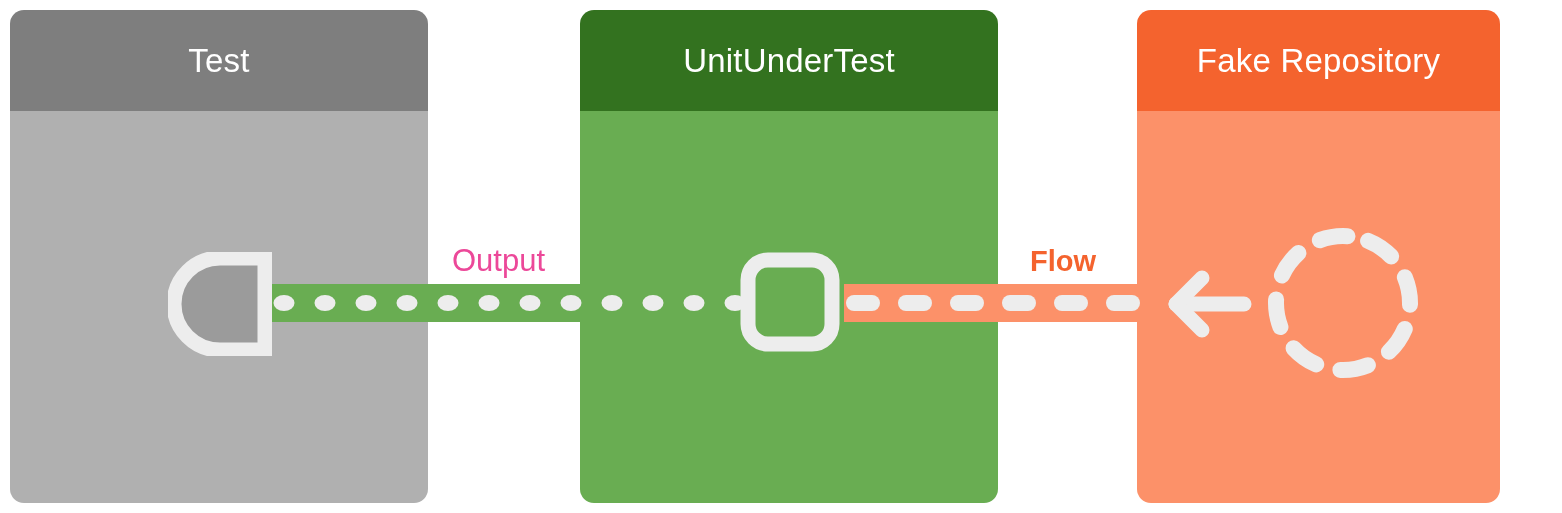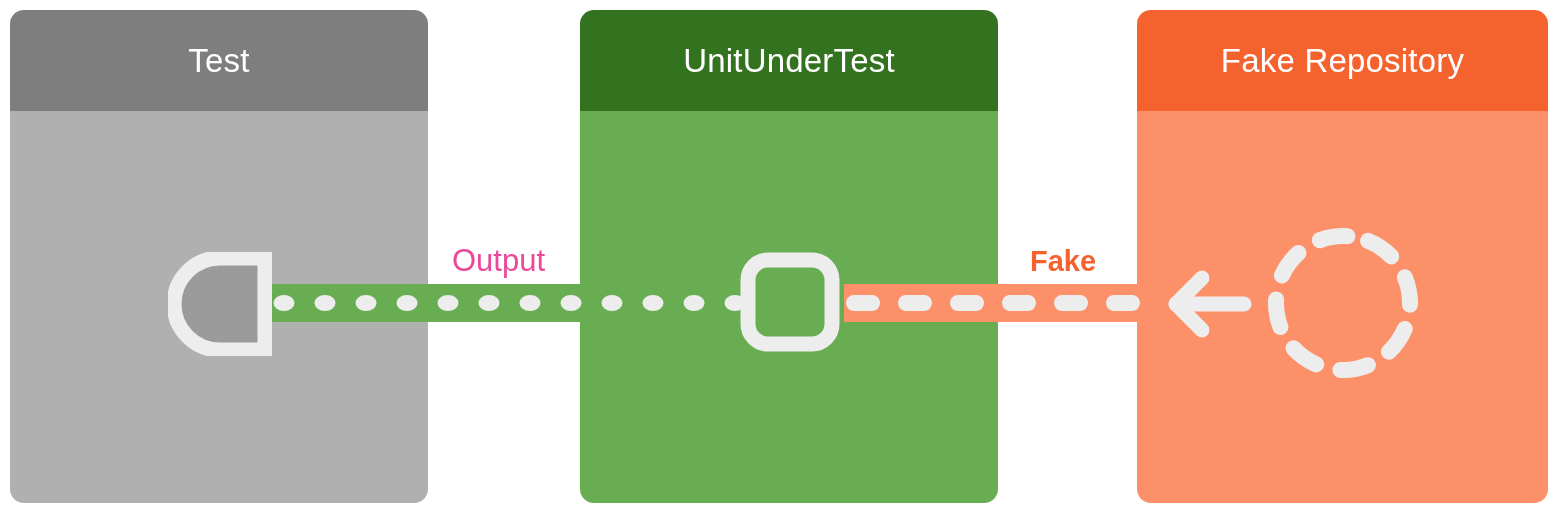--- a/index.html
+++ b/index.html
@@ -51,21 +51,21 @@
   #box-test            { left: 10px;   top: 10px; width: 418px; height: 493px; }
   #box-test .box-header{ background: #7e7e7e; }
   #box-test .box-body  { background: #b0b0b0; }
 
   
   #box-uut             { left: 580px;  top: 10px; width: 418px; height: 493px; }
   #box-uut .box-header { background: #33721f; }
   #box-uut .box-body   { background: #69ad52; }
 
   
-  #box-fake            { left: 1137px; top: 10px; width: 411px; height: 493px; text-align: right; }
+  #box-fake            { left: 1137px; top: 10px; width: 363px; height: 493px; text-align: right; }
   #box-fake .box-header{ background: #f4632e; }
   #box-fake .box-body  { background: #fc9169; }
 
   
   .band {
     position: absolute;
     top: 284px;
     height: 38px;
   }
   .band svg { display: block; }
@@ -160,21 +160,21 @@
         <rect x="106" y="11" width="34" height="16" rx="8"></rect>
         <rect x="158" y="11" width="34" height="16" rx="8"></rect>
         <rect x="210" y="11" width="34" height="16" rx="8"></rect>
         <rect x="262" y="11" width="34" height="16" rx="8"></rect>
       </g>
     </svg>
   </div>
 
   <div class="conn-label" id="label-output">Output</div>
 
-  <div class="conn-label" id="label-flow">Fake</div>
+  <div class="conn-label" id="label-flow">Flow</div>
 
   <div class="glyph" id="glyph-socket">
     <svg width="104" height="104" viewBox="0 0 104 104" aria-hidden="true">
 
       <path d="M 97 6 L 52 6 A 46 46 0 0 0 52 98 L 97 98 Z" fill="#9b9b9b" stroke="#ededed" stroke-width="15"></path>
     </svg>
   </div>
 
   <div class="glyph" id="glyph-port">
     <svg width="100" height="100" viewBox="0 0 100 100" aria-hidden="true">

